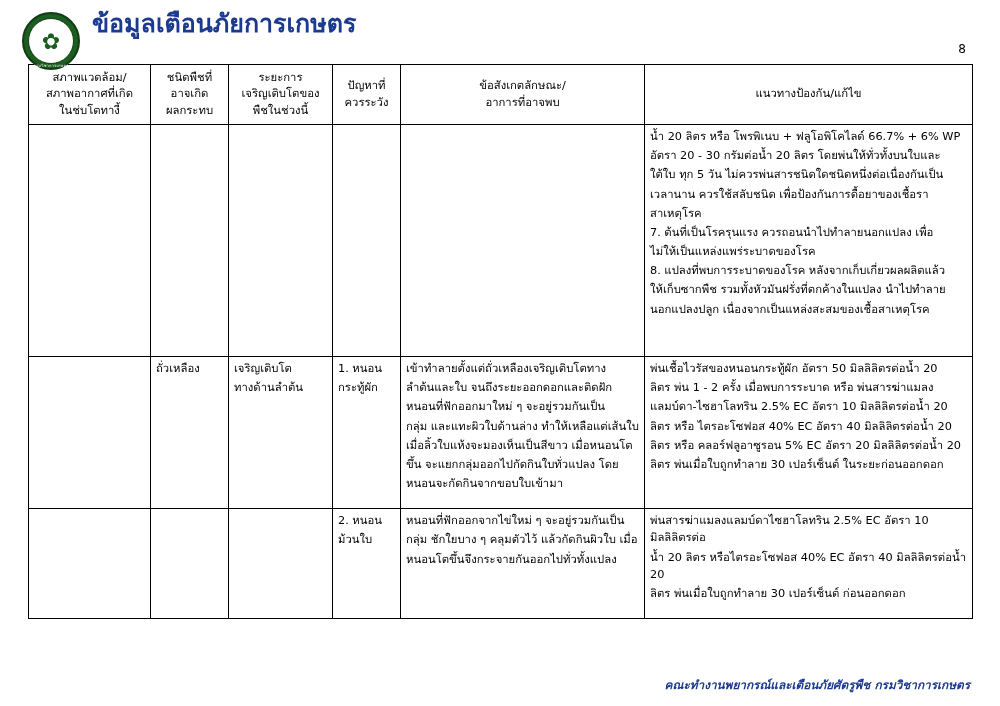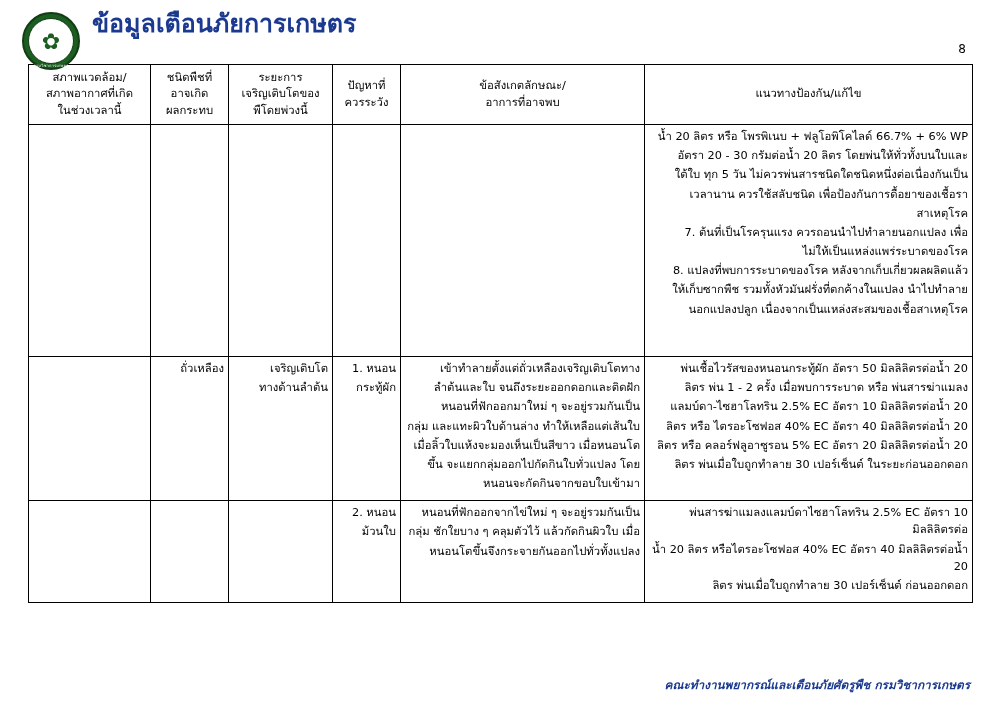--- a/index.html
+++ b/index.html
@@ -114,23 +114,22 @@
   table.main {
     width: 944px;
     border-collapse: collapse;
     table-layout: fixed;
     font-size: 11.3px;
     line-height: 1.52;
   }
   table.main th, table.main td {
     border: 1px solid #000000;
     vertical-align: top;
-    padding: 3px 4px 8px 5px;
-    box-sizing: border-box;
-    text-align: right;
+    padding: 3px 4px 16px 5px;
+    box-sizing: border-box;
   }
   table.main th {
     text-align: center;
     font-weight: normal;
     vertical-align: middle;
     padding: 5px 3px;
     font-size: 11.3px;
     line-height: 1.45;
   }
   .c1 { width: 122px; }
@@ -189,31 +188,31 @@
           <col class="c3">
           <col class="c4">
           <col class="c5">
           <col class="c6">
       </colgroup>
       <thead>
         <tr>
           <th>
             <div>สภาพแวดล้อม/</div>
             <div>สภาพอากาศที่เกิด</div>
-            <div>ในช่วงเวลานี้</div>
+            <div>ในช่บโตทางี้</div>
           </th>
           <th>
             <div>ชนิดพืชที่</div>
             <div>อาจเกิด</div>
             <div>ผลกระทบ</div>
           </th>
           <th>
             <div>ระยะการ</div>
             <div>เจริญเติบโตของ</div>
-            <div>พืโดยพ่วงนี้</div>
+            <div>พืชในช่วงนี้</div>
           </th>
           <th>
             <div>ปัญหาที่</div>
             <div>ควรระวัง</div>
           </th>
           <th>
             <div>ข้อสังเกตลักษณะ/</div>
             <div>อาการที่อาจพบ</div>
           </th>
           <th>

